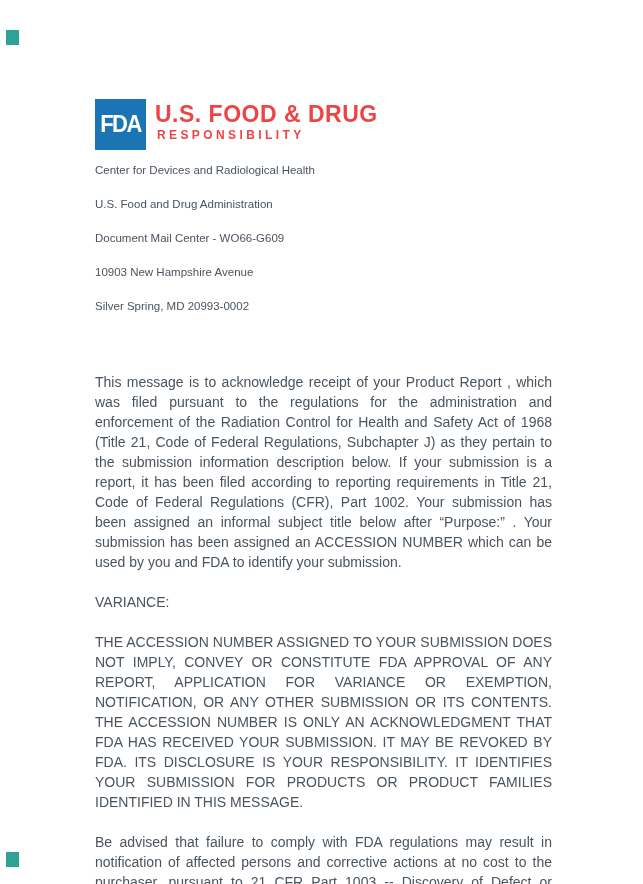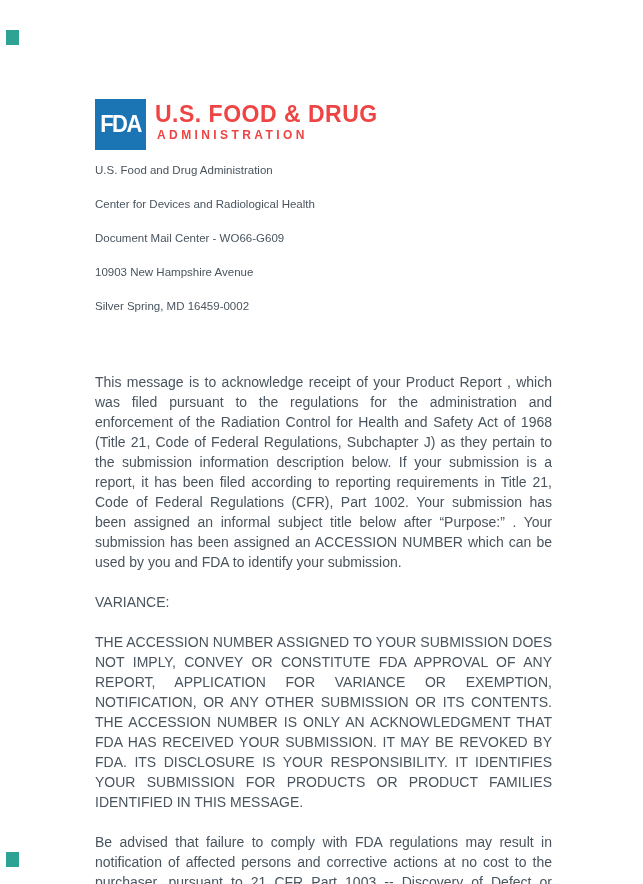--- a/index.html
+++ b/index.html
@@ -108,30 +108,30 @@
   <div class="corner-mark bottom"></div>
 
   <div class="content">
 
     <div class="logo-row">
       <div class="fda-square">
         <span>FDA</span>
       </div>
       <div class="wordmark">
         <div class="wordmark-line1">U.S. FOOD &amp; DRUG</div>
-        <div class="wordmark-line2">ADMINISTRATION</div>
+        <div class="wordmark-line2">RESPONSIBILITY</div>
       </div>
     </div>
 
     <div class="address">
+      <p>Center for Devices and Radiological Health</p>
       <p>U.S. Food and Drug Administration</p>
-      <p>Center for Devices and Radiological Health</p>
       <p>Document Mail Center - WO66-G609</p>
       <p>10903 New Hampshire Avenue</p>
-      <p>Silver Spring, MD 16459-0002</p>
+      <p>Silver Spring, MD 20993-0002</p>
     </div>
 
     <div class="letter">
       <p>This message is to acknowledge receipt of your Product Report , which was filed pursuant to the regulations for the administration and enforcement of the Radiation Control for Health and Safety Act of 1968 (Title 21, Code of Federal Regulations, Subchapter J) as they pertain to the submission information description below. If your submission is a report, it has been filed according to reporting requirements in Title 21, Code of Federal Regulations (CFR), Part 1002. Your submission has been assigned an informal subject title below after  “Purpose:” . Your submission has been assigned an ACCESSION NUMBER which can be used by you and FDA to identify your submission.</p>
       <p class="warning-label">VARIANCE:</p>
       <p>THE ACCESSION NUMBER ASSIGNED TO YOUR SUBMISSION DOES NOT IMPLY, CONVEY OR CONSTITUTE FDA APPROVAL OF ANY REPORT, APPLICATION FOR VARIANCE OR EXEMPTION, NOTIFICATION, OR ANY OTHER SUBMISSION OR ITS CONTENTS. THE ACCESSION NUMBER IS ONLY AN ACKNOWLEDGMENT THAT FDA HAS RECEIVED YOUR SUBMISSION. IT MAY BE REVOKED BY FDA. ITS DISCLOSURE IS YOUR RESPONSIBILITY. IT IDENTIFIES YOUR SUBMISSION FOR PRODUCTS OR PRODUCT FAMILIES IDENTIFIED IN THIS MESSAGE.</p>
       <p>Be advised that failure to comply with FDA regulations may result in notification of affected persons and corrective actions at no cost to the purchaser, pursuant to 21 CFR Part 1003 -- Discovery of Defect or Failure to Comply and 21 CFR Part 1004 -- Repurchase, Repairs, or Replacement of Electronic Products.</p>
     </div>
 
   </div>

